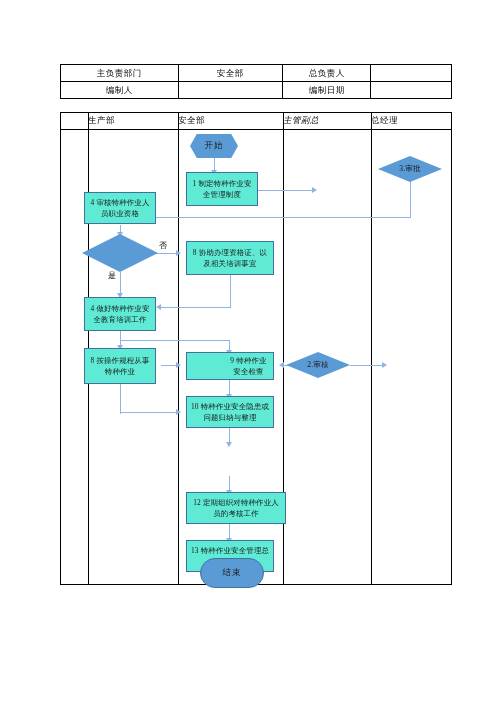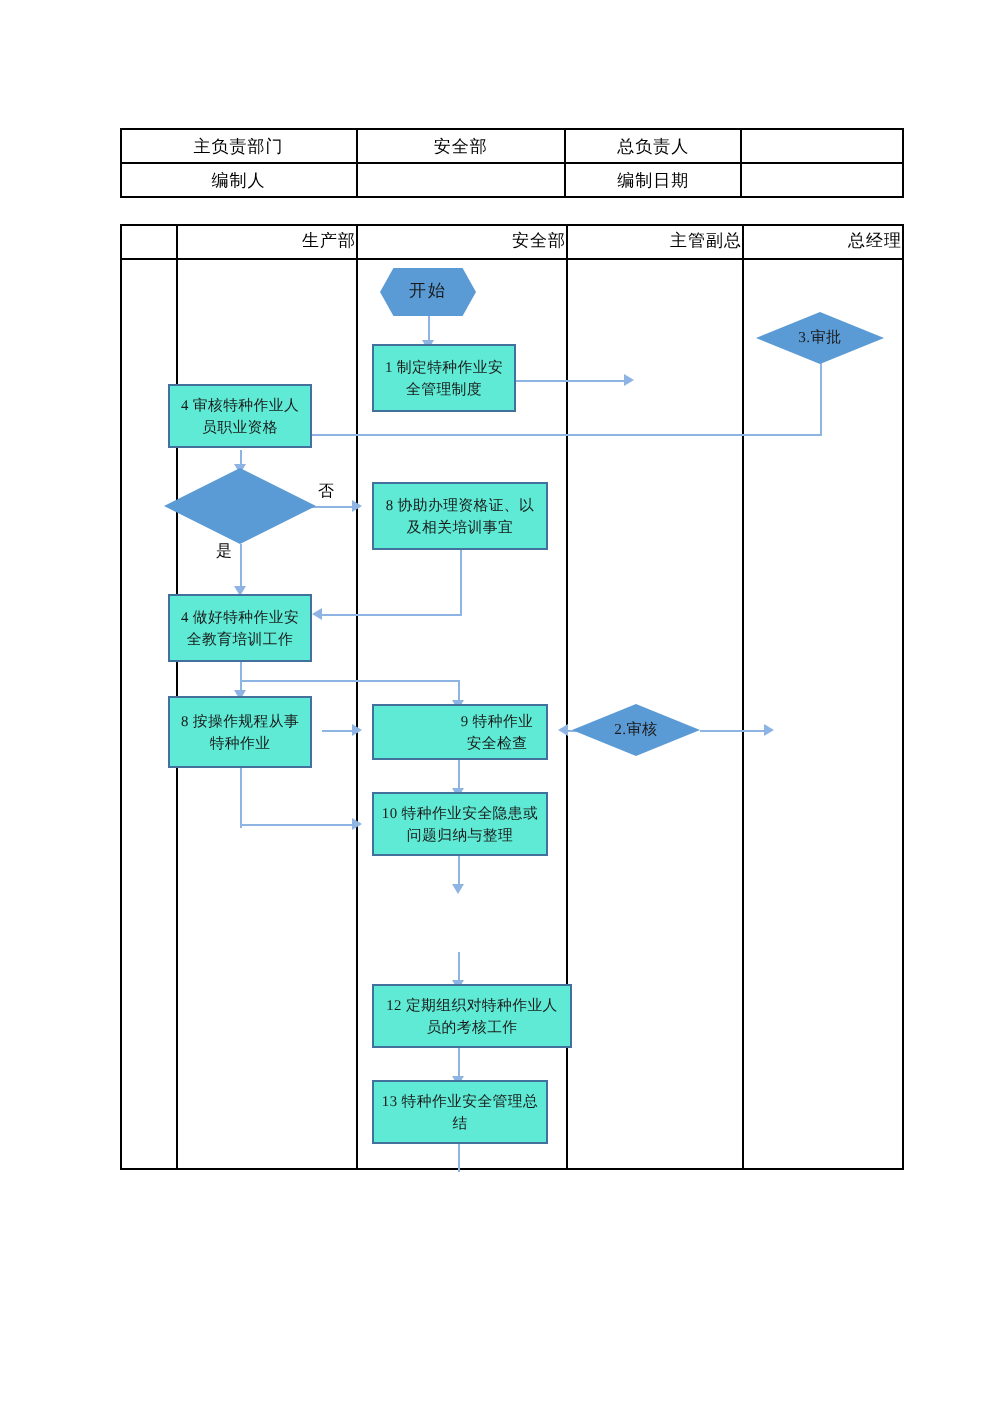--- a/index.html
+++ b/index.html
@@ -15,21 +15,21 @@
   .hdr td{
     border:1px solid #000;height:16px;line-height:16px;
     font-size:8.5px;text-align:center;vertical-align:middle;color:#000;
     padding:0;letter-spacing:.5px;
   }
   .c1{width:118px;} .c2{width:105px;} .c3{width:88px;} .c4{width:81px;}
 
   
   .lanes{position:absolute;left:60px;top:112px;width:392px;height:472px;}
   .lane-head{position:absolute;top:0;height:17px;line-height:17px;
-    font-size:8.5px;text-align:right;color:#000;letter-spacing:.5px;}
+    font-size:8.5px;text-align:left;color:#000;letter-spacing:.5px;}
   .vline{position:absolute;top:0;width:1px;background:#000;height:472px;}
   .hline{position:absolute;left:0;width:392px;height:1px;background:#000;}
 
   
   .node{
     position:absolute;background:#5eead4;border:1px solid #41719c;
     color:#1a1a1a;font-size:7.4px;line-height:11px;text-align:center;
     display:flex;align-items:center;justify-content:center;
     box-sizing:border-box;padding:2px 3px;letter-spacing:.2px;
   }
@@ -89,21 +89,21 @@
 
     <div class="vline" style="left:0;"></div>
     <div class="vline" style="left:28px;"></div>
     <div class="vline" style="left:118px;"></div>
     <div class="vline" style="left:223px;"></div>
     <div class="vline" style="left:311px;"></div>
     <div class="vline" style="left:391px;"></div>
 
     <div class="lane-head" style="left:28px;width:90px;">生产部</div>
     <div class="lane-head" style="left:118px;width:105px;">安全部</div>
-    <div class="lane-head" style="left:223px;width:88px;">主管副总</div>
+    <div class="lane-head" style="left:223px;width:88px;font-style:italic;">主管副总</div>
     <div class="lane-head" style="left:311px;width:80px;">总经理</div>
 
     <div class="cv" style="left:154px;top:46px;height:14px;"></div>
     <div class="arr arr-d" style="left:151px;top:58px;"></div>
 
     <div class="ch" style="left:198px;top:78px;width:56px;"></div>
     <div class="arr arr-r" style="left:252px;top:75px;"></div>
 
     <div class="cv" style="left:350px;top:68px;height:38px;"></div>
     <div class="ch" style="left:96px;top:105px;width:255px;"></div>
@@ -178,15 +178,16 @@
 
     <div class="node" style="left:126px;top:284px;width:88px;height:32px;">10 特种作业安全隐患或问题归纳与整理</div>
 
 
     <div class="node" style="left:126px;top:380px;width:100px;height:32px;">12 定期组织对特种作业人员的考核工作</div>
 
     <div class="node" style="left:126px;top:428px;width:88px;height:32px;">13 特种作业安全管理总结</div>
 
     <div class="dia" style="left:226px;top:240px;width:64px;height:26px;">2.审核</div>
 
+    <div class="term" style="left:140px;top:472px;width:62px;height:28px;transform:translateY(-26px);">结束</div>
 
   </div>
 </div>
 
 </body></html>

